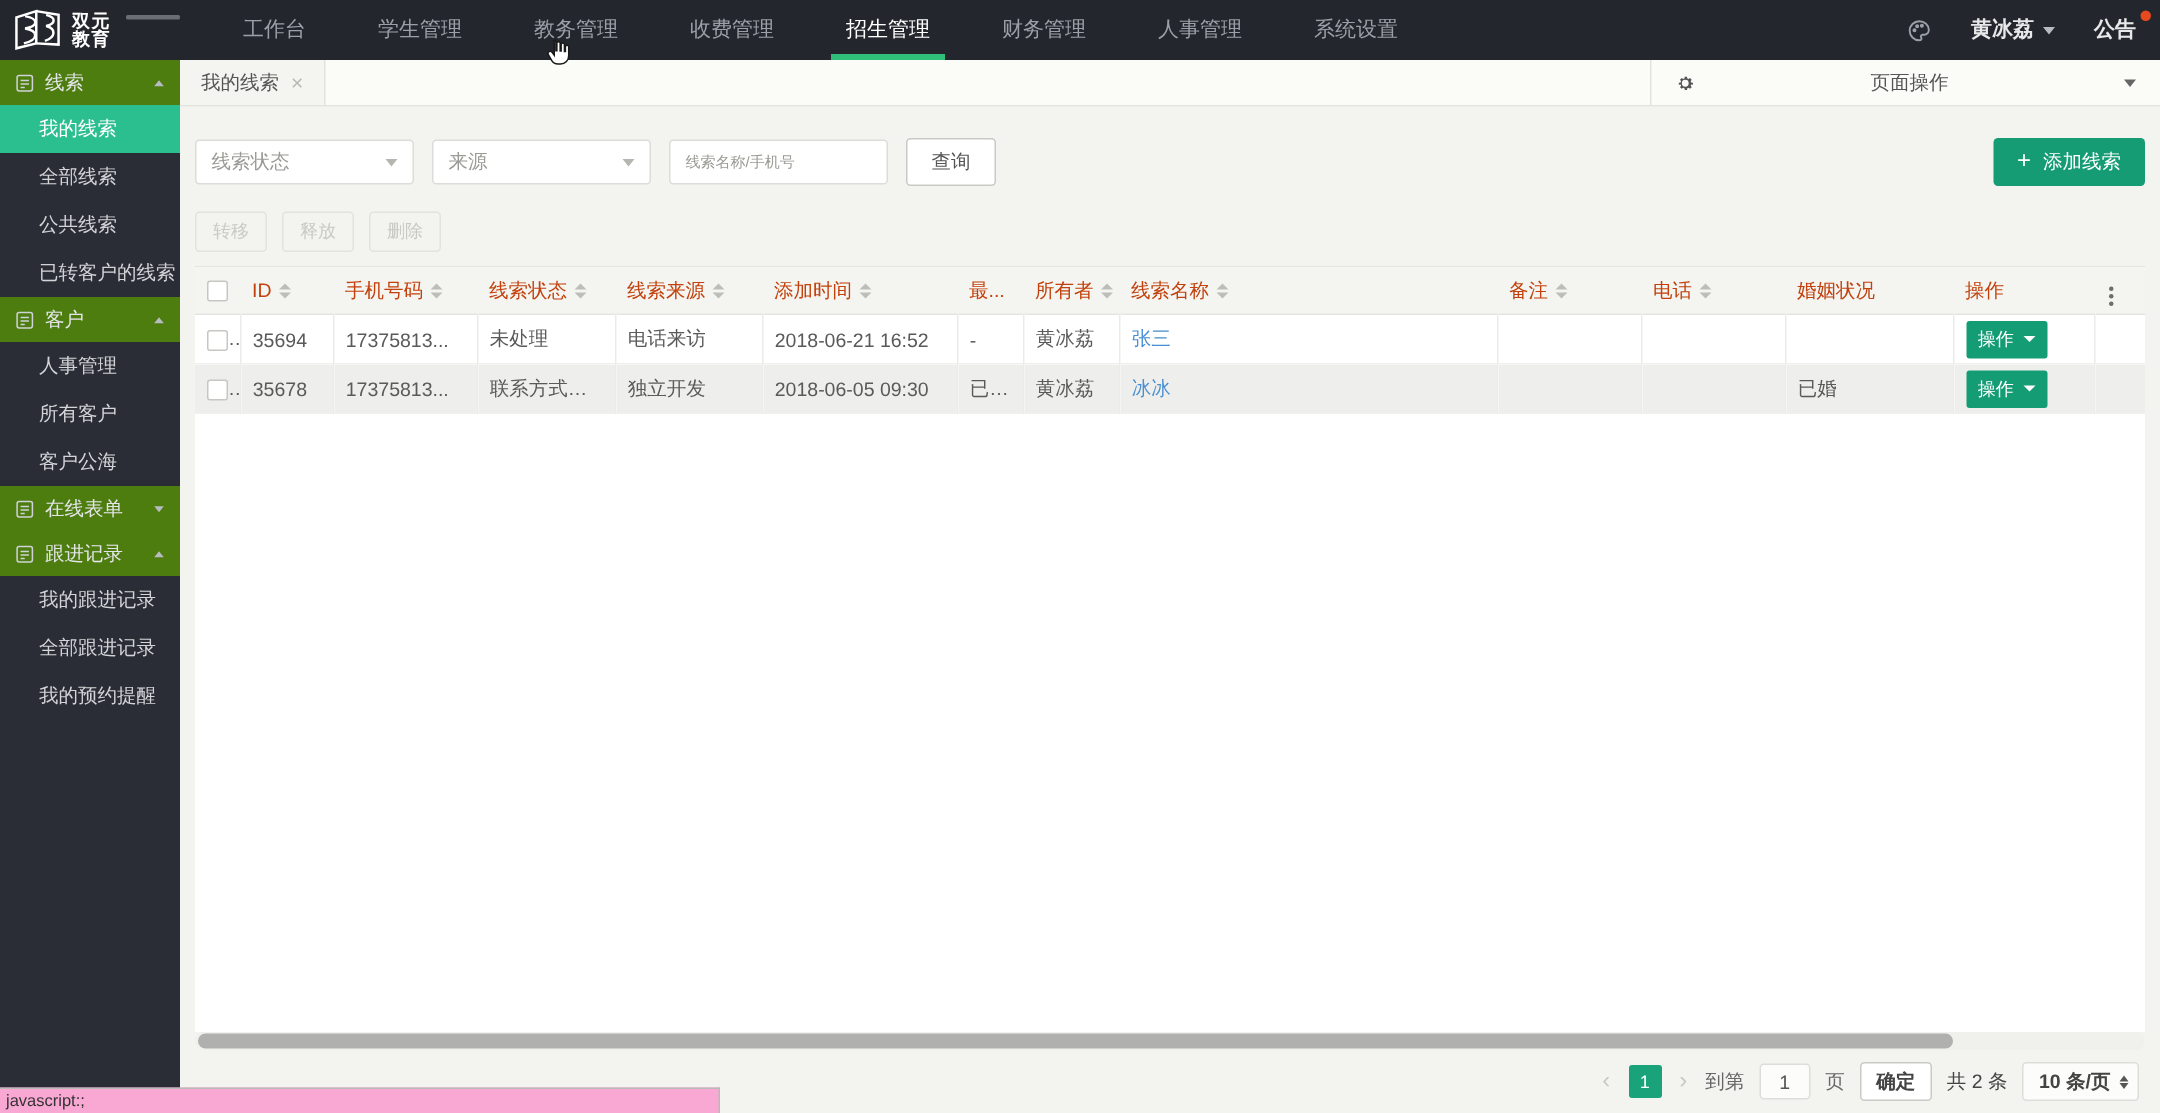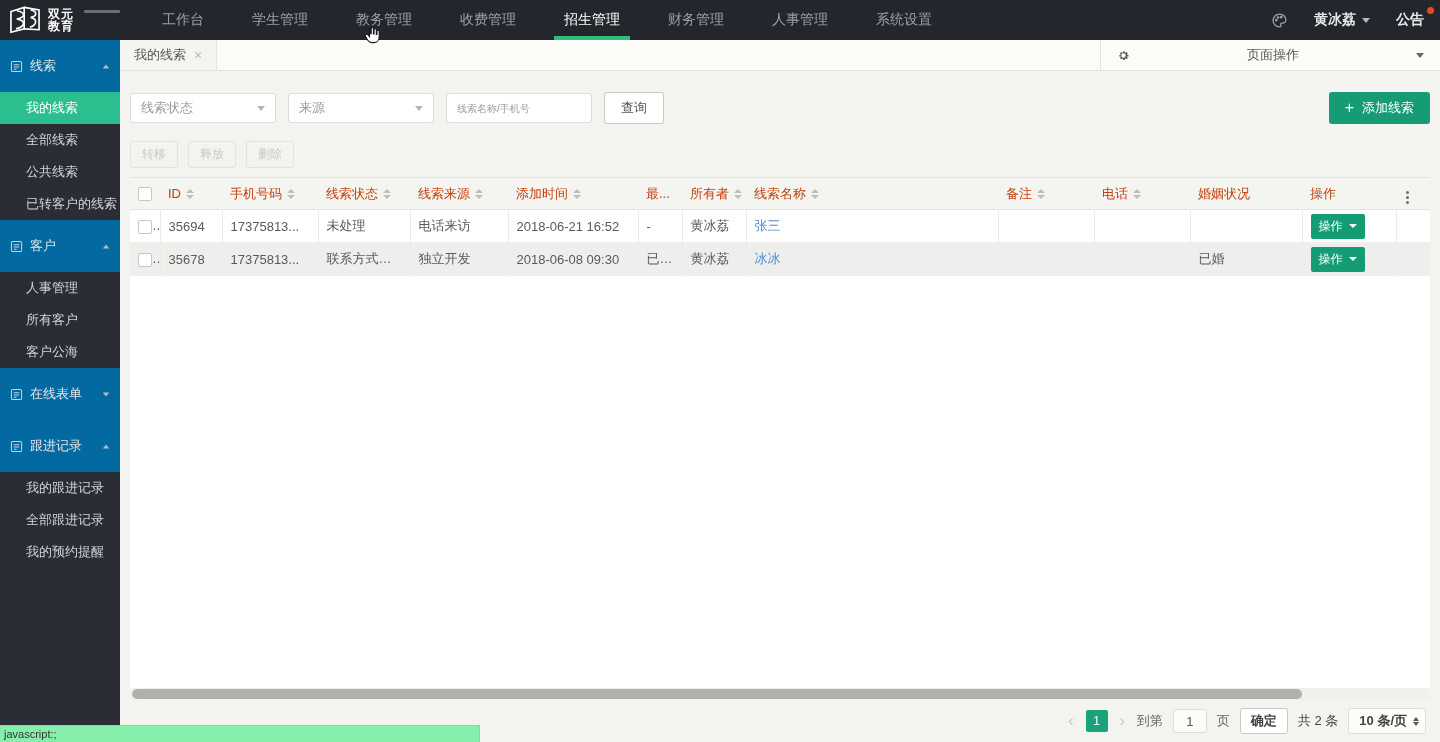--- a/index.html
+++ b/index.html
@@ -21,21 +21,21 @@
   .nav-right { margin-left:auto; display:flex; align-items:center; gap:26px; padding-right:16px; color:#c9ccd2; font-size:14px; }
   .nav-user { display:flex; align-items:center; gap:6px; cursor:pointer; color:#e6e8ea; font-weight:bold; }
   .nav-notice { position:relative; cursor:pointer; color:#e6e8ea; font-weight:bold; }
   .red-dot { position:absolute; top:-4px; right:-10px; width:7px; height:7px; border-radius:50%; background:#e8491f; }
   .caret { display:inline-block; width:0; height:0; border-left:4px solid transparent; border-right:4px solid transparent; }
   .caret.down { border-top:5px solid #b8bcc2; }
   .caret.up { border-bottom:5px solid #b8bcc2; }
 
   
   .sidebar { position:absolute; top:40px; left:0; bottom:0; width:120px; background:#2a2d35; z-index:20; }
-  .side-group { height:52px; display:flex; align-items:center; gap:7px; padding:0 10px; background:#0369a1; color:#e3e5e8; cursor:pointer; font-size:13px; }
+  .side-group { height:30px; display:flex; align-items:center; gap:7px; padding:0 10px; background:#4d7c0f; color:#e3e5e8; cursor:pointer; font-size:13px; }
   .side-group .caret { margin-left:auto; transform:scale(.8); }
   .side-item { height:32px; display:flex; align-items:center; padding-left:26px; color:#d2d4d8; cursor:pointer; font-size:13px; }
   .side-item.active { background:#2bbe8f; color:#fff; }
   .side-icon { display:flex; align-items:center; }
 
   
   .tabbar { position:absolute; top:40px; left:120px; right:0; height:31px; background:#fbfbf8; display:flex; align-items:stretch; border-bottom:1px solid #e3e3df; z-index:10; }
   .tab { display:flex; align-items:center; gap:8px; padding:0 14px; background:#f4f4f0; border-right:1px solid #e3e3df; font-size:13px; color:#555; cursor:pointer; }
   .tab-close { color:#b9b9b5; font-size:14px; cursor:pointer; line-height:1; }
   .tab-spacer { flex:1; }
@@ -90,21 +90,21 @@
   .pg-input { width:34px; height:24px; border:1px solid #ddddd9; border-radius:3px; background:#fcfcfa; text-align:center; font-size:13px; color:#555; font-family:inherit; }
   .pg-confirm { height:26px; padding:0 10px; background:#fff; border:1px solid #c9c9c5; border-radius:3px; font-size:13px; color:#444; font-weight:bold; cursor:pointer; font-family:inherit; }
   .pg-total { font-weight:normal; color:#444; }
   .pg-size { height:26px; border:1px solid #ddddd9; border-radius:3px; background:#fcfcfa; display:flex; align-items:center; gap:6px; padding:0 6px 0 10px; cursor:pointer; color:#444; font-weight:bold; }
   .spinner { display:inline-flex; flex-direction:column; gap:1px; }
   .spinner i { display:block; width:0; height:0; border-left:3px solid transparent; border-right:3px solid transparent; }
   .spinner .s-up { border-bottom:4px solid #555; }
   .spinner .s-dn { border-top:4px solid #555; }
 
   
-  .statusbar { position:absolute; left:0; bottom:0; width:480px; height:17px; background:#86efac; border:1px solid #b9b9b7; border-left:none; border-bottom:none; font-size:11px; color:#333; display:flex; align-items:center; padding-left:4px; z-index:40; }
+  .statusbar { position:absolute; left:0; bottom:0; width:480px; height:17px; background:#f9a8d4; border:1px solid #b9b9b7; border-left:none; border-bottom:none; font-size:11px; color:#333; display:flex; align-items:center; padding-left:4px; z-index:40; }
   .cursor { position:absolute; left:363px; top:25px; z-index:50; pointer-events:none; }
 </style>
 </head>
 <body>
 
 <div class="app">
 
   <div class="navbar">
     <div class="logo">
       <span class="logo-mark">
@@ -376,21 +376,21 @@
                   <span class="caret"></span>
                 </button></td>
               <td class="col-more"></td>
             </tr>
             <tr class="row alt">
               <td class="col-check"><span class="checkbox"></span></td>
               <td class="col-id">35678</td>
               <td class="col-phone">17375813...</td>
               <td class="col-status">联系方式有效</td>
               <td class="col-source">独立开发</td>
-              <td class="col-added">2018-06-08 09:30</td>
+              <td class="col-added">2018-06-05 09:30</td>
               <td class="col-last">已联系</td>
               <td class="col-owner">黄冰荔</td>
               <td class="col-name"><span class="link">冰冰</span></td>
               <td class="col-note"></td>
               <td class="col-tel"></td>
               <td class="col-marital">已婚</td>
               <td class="col-action"><button class="op-btn">
                   <span>操作</span>
                   <span class="caret"></span>
                 </button></td>

